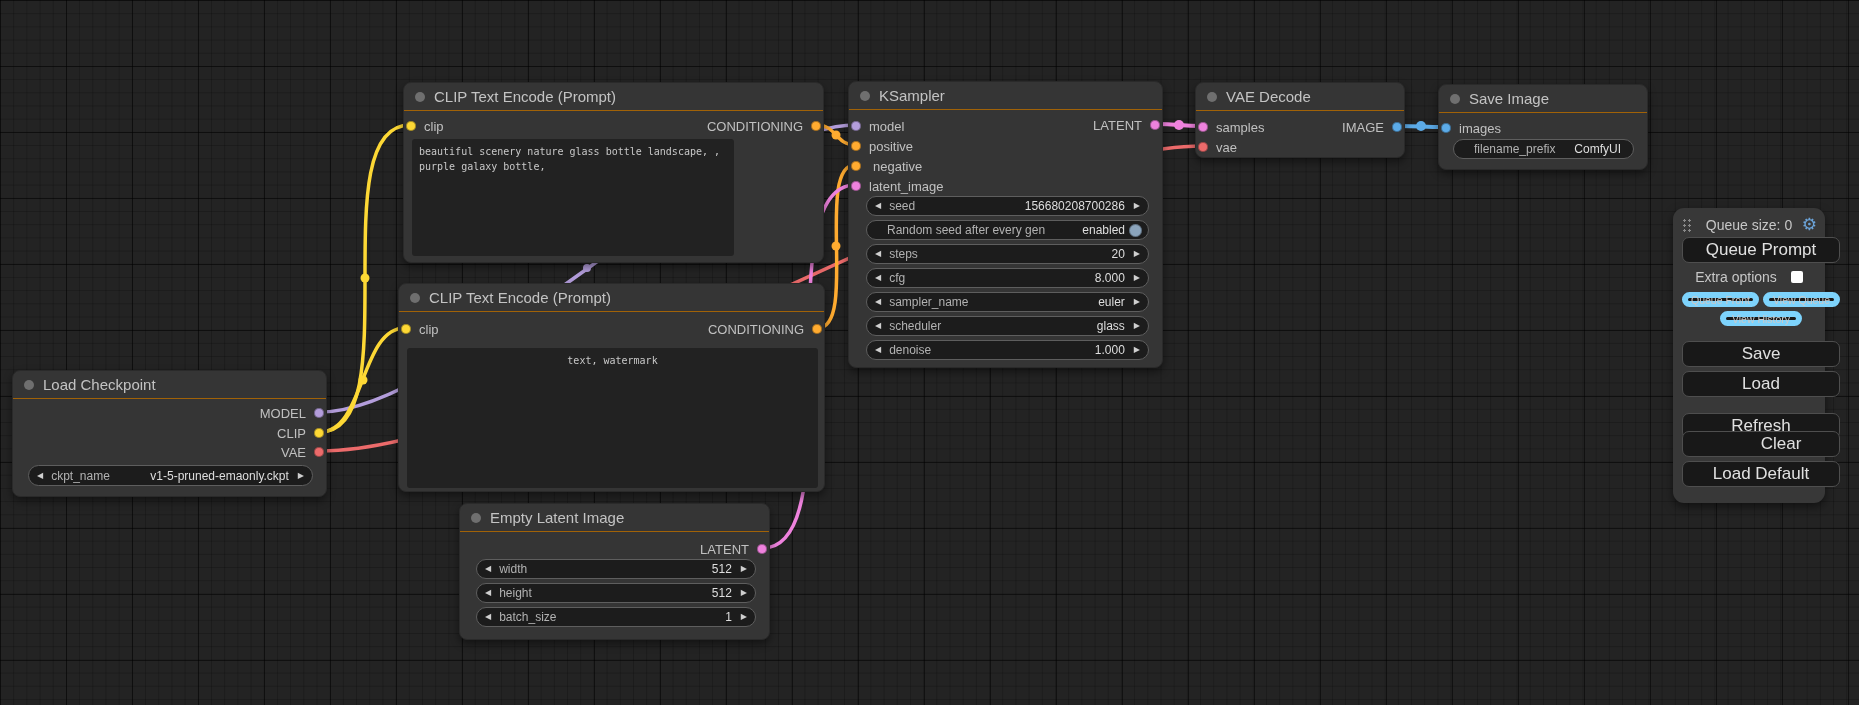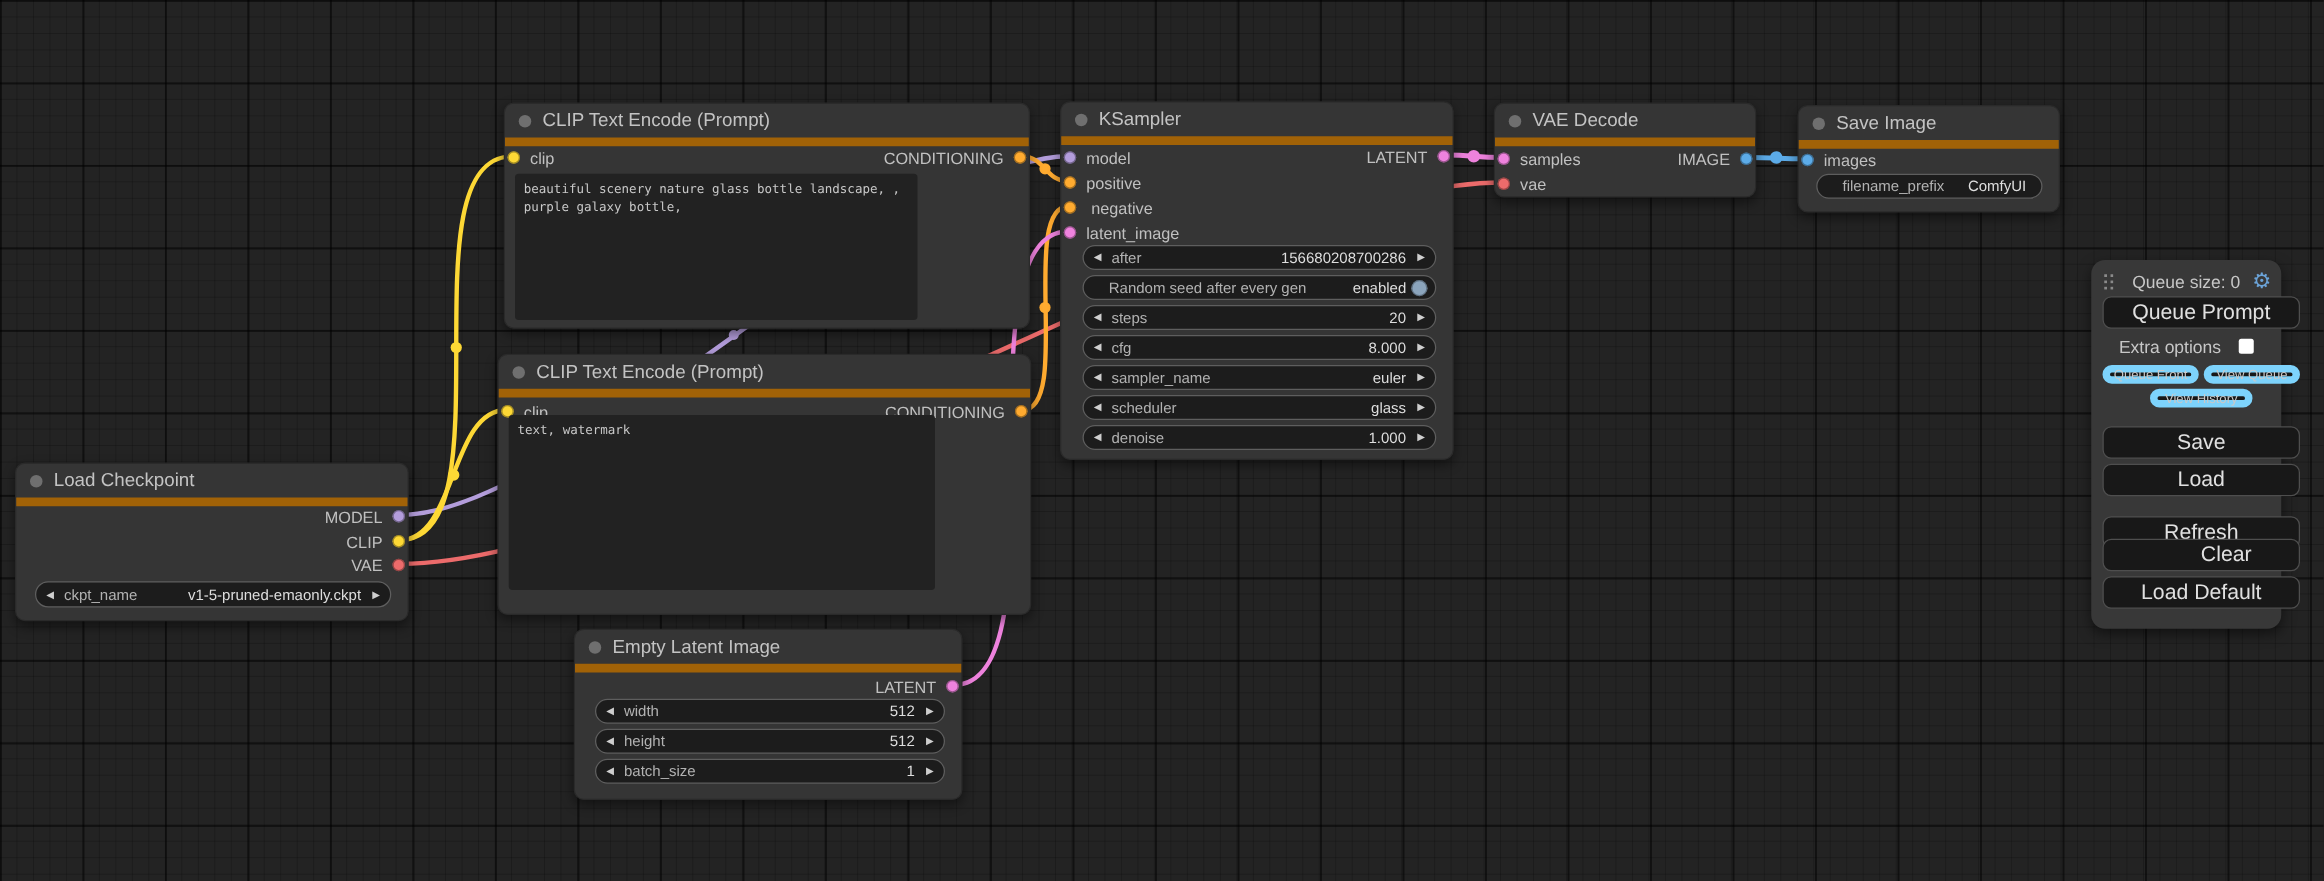--- a/index.html
+++ b/index.html
@@ -9,21 +9,21 @@
     background-image:
       linear-gradient(rgba(0,0,0,.50) 1.5px, transparent 1.5px),
       linear-gradient(90deg, rgba(0,0,0,.50) 1.5px, transparent 1.5px),
       linear-gradient(rgba(0,0,0,.20) 1px, transparent 1px),
       linear-gradient(90deg, rgba(0,0,0,.20) 1px, transparent 1px);
     background-size:66px 66px,66px 66px,13.2px 13.2px,13.2px 13.2px;}
   #wires{position:absolute;left:0;top:0;z-index:1;}
   .node{position:absolute;background:#353535;border:1px solid #2a2a2a;border-radius:8px;
     box-shadow:0 4px 9px rgba(0,0,0,.45);z-index:2;box-sizing:border-box;}
   .node-title{height:27px;display:flex;align-items:center;gap:9px;padding:0 11px;
-    font-size:15px;color:#c3c3c3;border-bottom:7px solid #a16207;}
+    font-size:15px;color:#c3c3c3;border-bottom:1px solid #a16207;}
   .tdot{width:10px;height:10px;border-radius:50%;background:#6f6f6f;flex:none;}
   .slot{position:absolute;height:20px;display:flex;align-items:center;font-size:13px;color:#c0c0c0;}
   .slot.in{left:0;padding-left:20px;}
   .slot.out{right:0;padding-right:20px;justify-content:flex-end;}
   .sdot{width:10px;height:10px;border-radius:50%;position:absolute;top:5px;box-shadow:inset 0 0 0 1px rgba(0,0,0,.35);}
   .slot.in  .sdot{left:2px;}
   .slot.out .sdot{right:2px;}
   .c-model{background:#b39ddb;} .c-clip{background:#fdd835;} .c-vae{background:#ec6b6b;}
   .c-cond{background:#ffab30;} .c-latent{background:#ee82dd;} .c-image{background:#5cabe8;}
   .pill{position:absolute;height:20px;background:#1c1c1c;border:1px solid #5e5e5e;border-radius:11px;
@@ -138,21 +138,21 @@
       <span>CLIP Text Encode (Prompt)</span>
     </div>
     <div class="slot in" style="top:35px;">
       <span class="sdot c-clip"></span>
       <span>clip</span>
     </div>
     <div class="slot out" style="top:35px;">
       <span>CONDITIONING</span>
       <span class="sdot c-cond"></span>
     </div>
-    <div class="textbox" style="left:8px;top:48px;width:341px;height:140px;">text, watermark</div>
+    <div class="textbox" style="left:8px;top:64px;width:411px;height:140px;text-align:center;">text, watermark</div>
   </div>
 
   <div class="node" style="left:848px;top:81px;width:315px;height:287px;">
     <div class="node-title">
       <span class="tdot"></span>
       <span>KSampler</span>
     </div>
     <div class="slot in" style="top:34px;">
       <span class="sdot c-model"></span>
       <span>model</span>
@@ -169,21 +169,21 @@
       <span class="sdot c-latent"></span>
       <span>latent_image</span>
     </div>
     <div class="slot out" style="top:33px;">
       <span>LATENT</span>
       <span class="sdot c-latent"></span>
     </div>
 
     <div class="pill" style="left:17px;top:114px;width:283px;">
       <span class="arr">◀</span>
-      <span class="wlabel">after</span>
+      <span class="wlabel">seed</span>
       <span class="wvalue">156680208700286</span>
       <span class="arr">▶</span>
     </div>
     <div class="pill noarrow" style="left:17px;top:138px;width:283px;">
       <span class="wlabel">Random seed after every gen</span>
       <span class="wvalue">enabled</span>
       <span class="togglecircle"></span>
     </div>
     <div class="pill" style="left:17px;top:162px;width:283px;">
       <span class="arr">◀</span>

